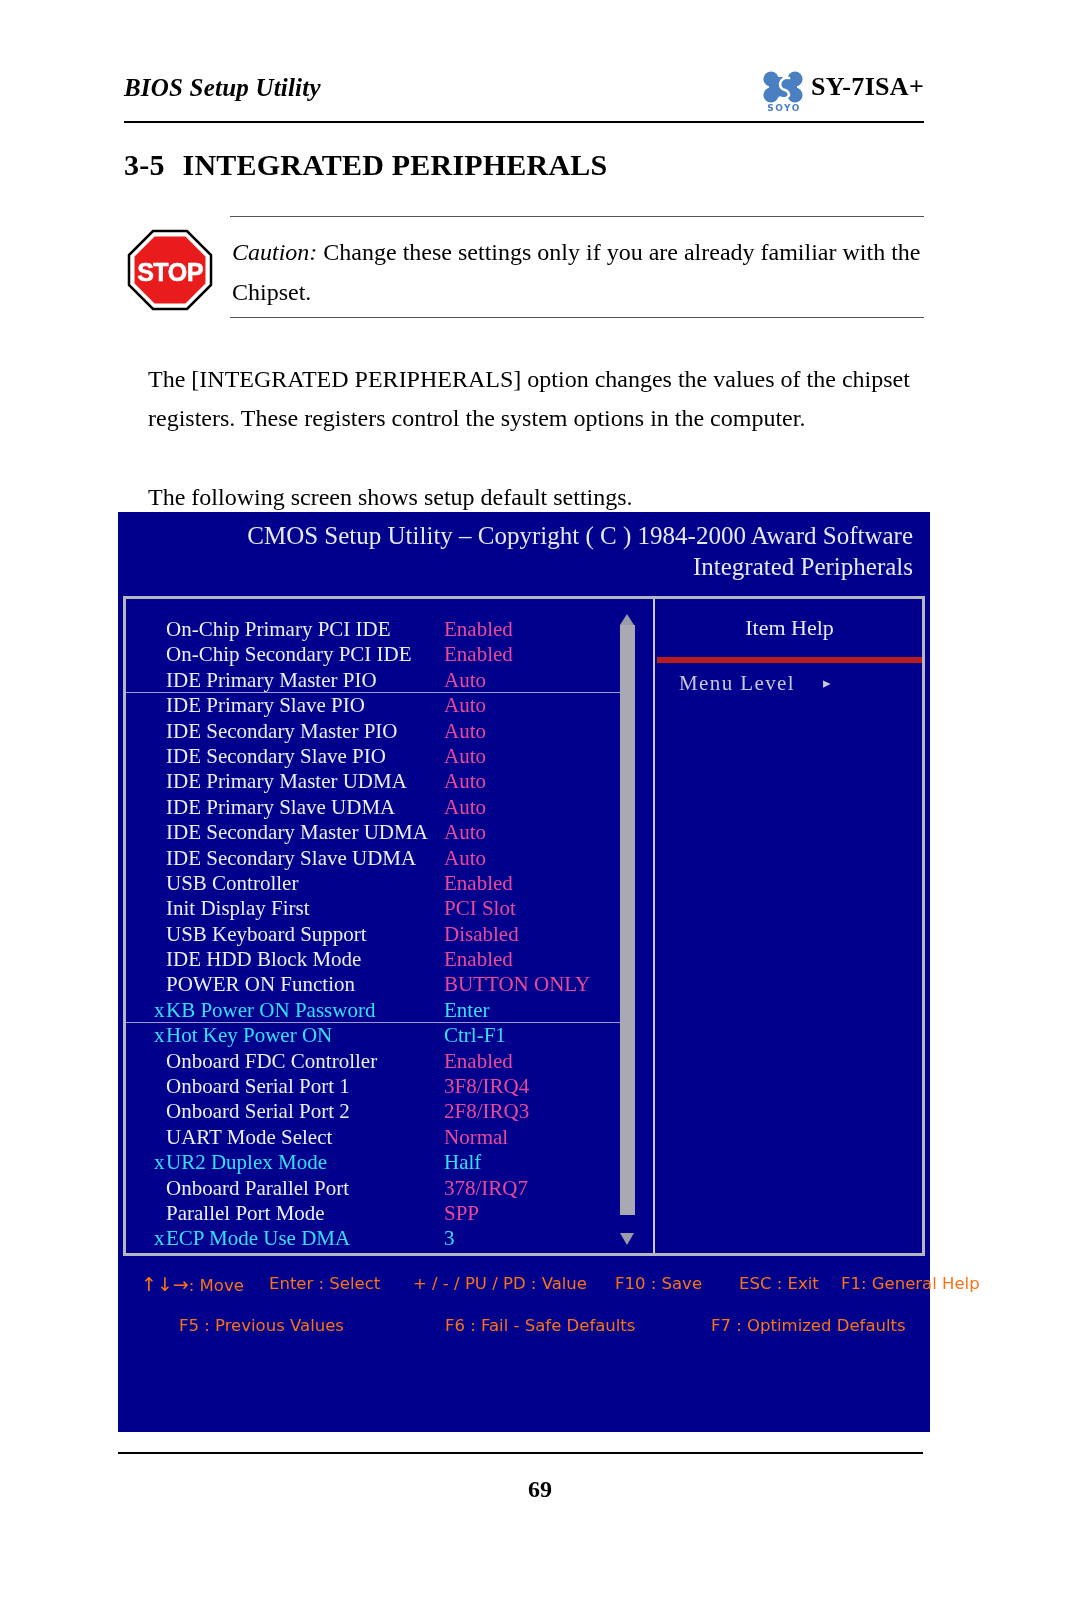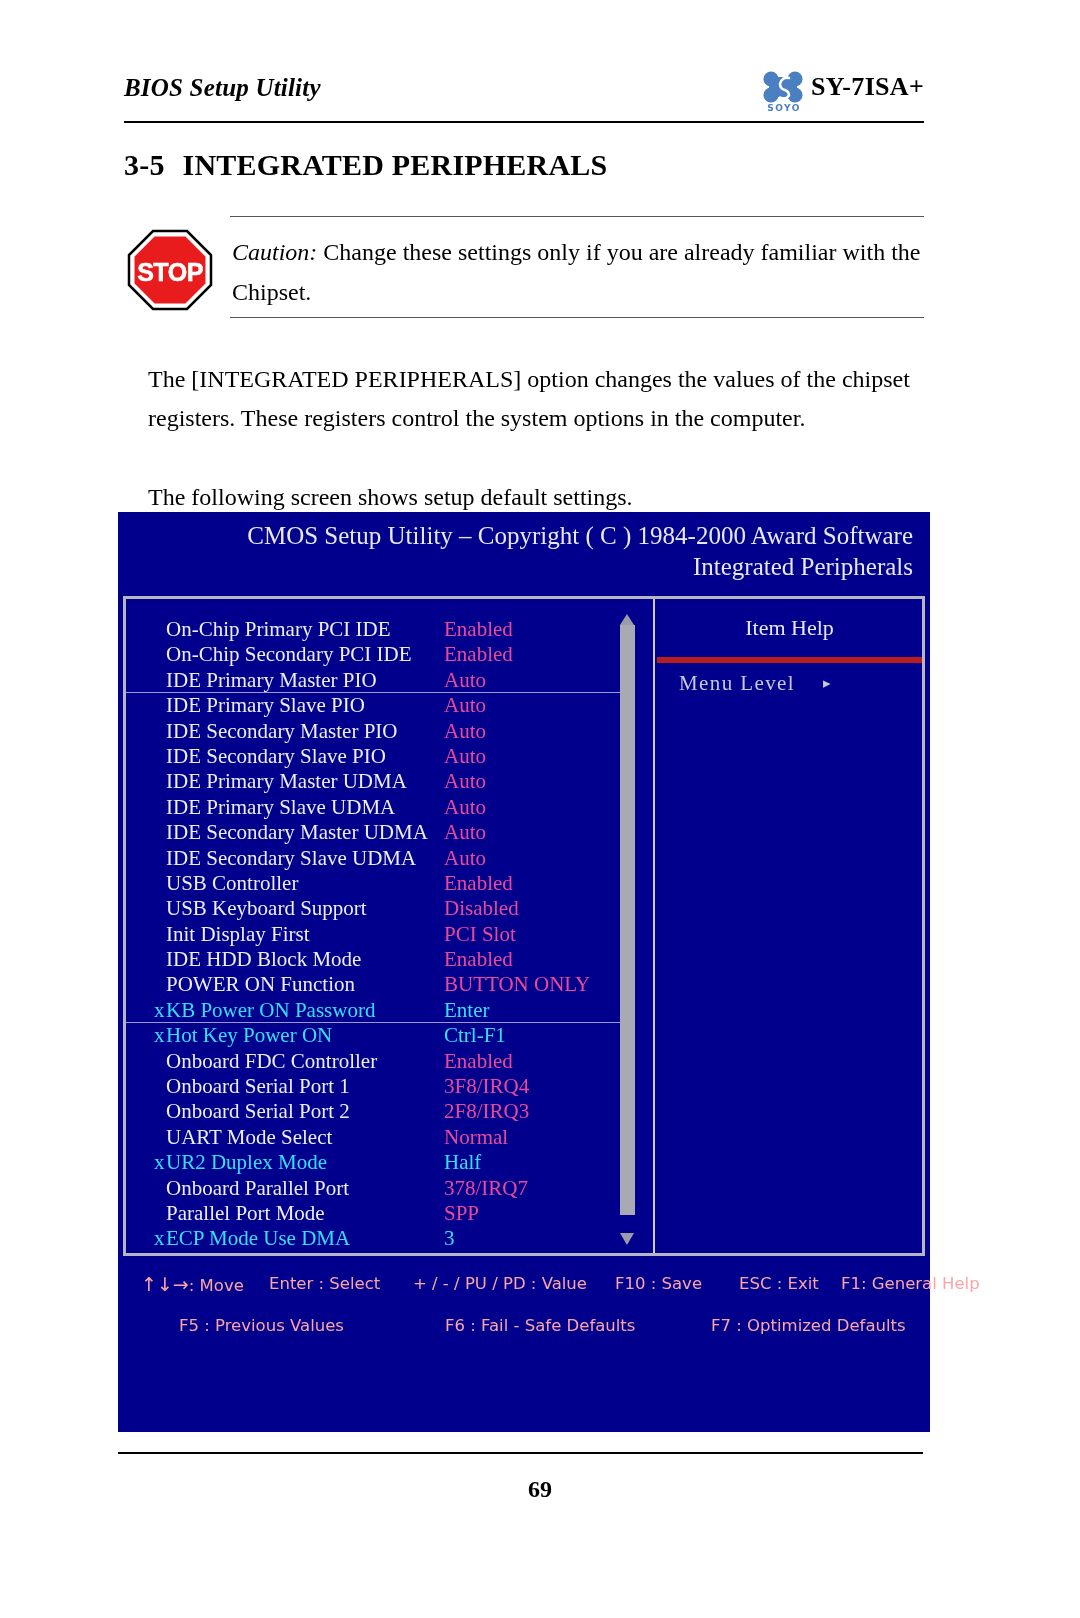--- a/index.html
+++ b/index.html
@@ -145,21 +145,21 @@
   .sbar-down{
     position:absolute;left:1px;bottom:0px;width:0;height:0;
     border-left:7px solid transparent;border-right:7px solid transparent;
     border-top:12px solid #9b9baa;
   }
 
   
   .bios-keys{
     position:absolute;left:5px;top:752px;width:802px;height:80px;
     font-family:"DejaVu Sans", sans-serif;
-    color:#fca5a5;
+    color:#f97316;
   }
   .keys-row1{
     position:absolute;left:0;top:0;width:802px;height:40px;
     line-height:40px;font-size:16.5px;white-space:nowrap;
   }
   .keys-row2{
     position:absolute;left:0;top:44px;width:802px;height:36px;
     line-height:36px;font-size:16.5px;white-space:nowrap;
   }
   .k{position:absolute;top:0;}
@@ -272,26 +272,26 @@
             </div>
             <div class="row">
               <span class="lbl">IDE Secondary Slave    UDMA</span>
               <span class="val">Auto</span>
             </div>
             <div class="row">
               <span class="lbl">USB Controller</span>
               <span class="val">Enabled</span>
             </div>
             <div class="row">
+              <span class="lbl">Init Display First</span>
+              <span class="val">PCI Slot</span>
+            </div>
+            <div class="row">
               <span class="lbl">USB Keyboard Support</span>
               <span class="val">Disabled</span>
-            </div>
-            <div class="row">
-              <span class="lbl">Init Display First</span>
-              <span class="val">PCI Slot</span>
             </div>
             <div class="row">
               <span class="lbl">IDE HDD Block Mode</span>
               <span class="val">Enabled</span>
             </div>
             <div class="row">
               <span class="lbl">POWER ON Function</span>
               <span class="val">BUTTON ONLY</span>
             </div>
             <div class="row dim sep">

